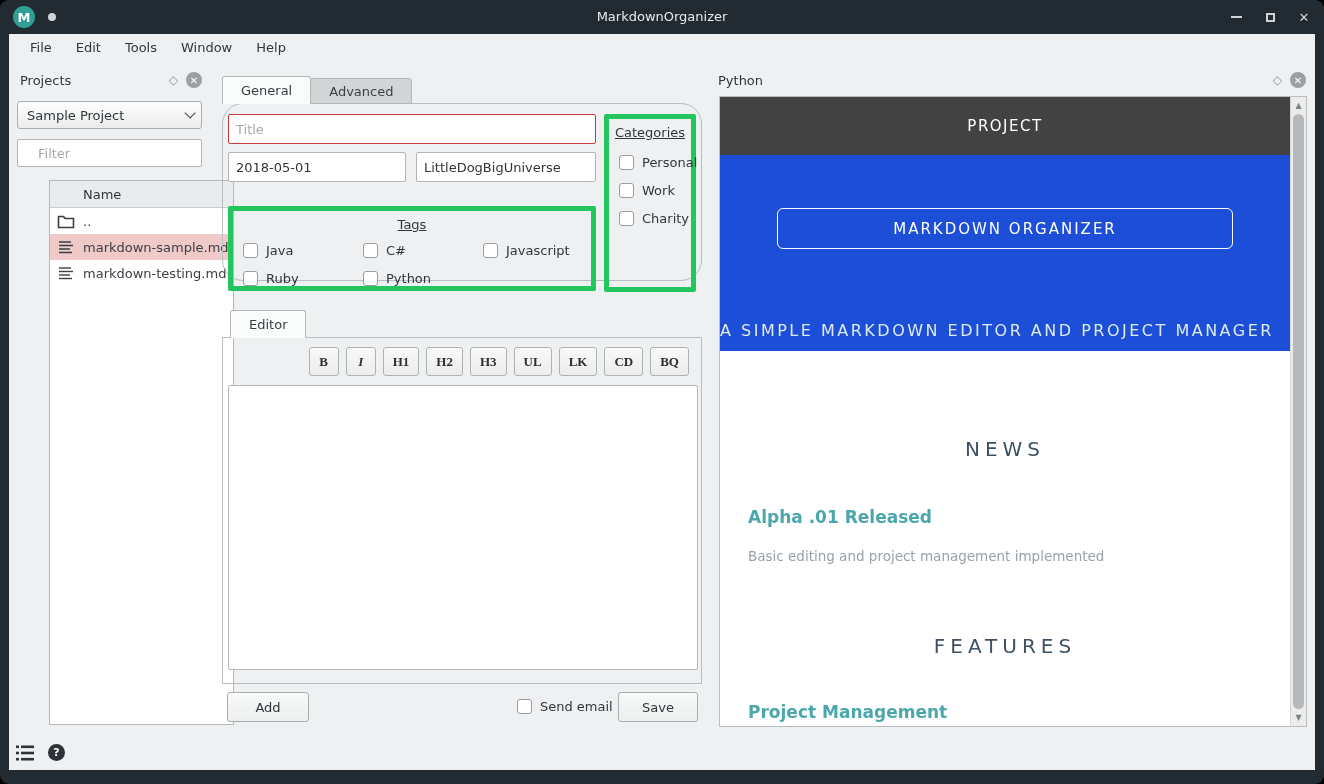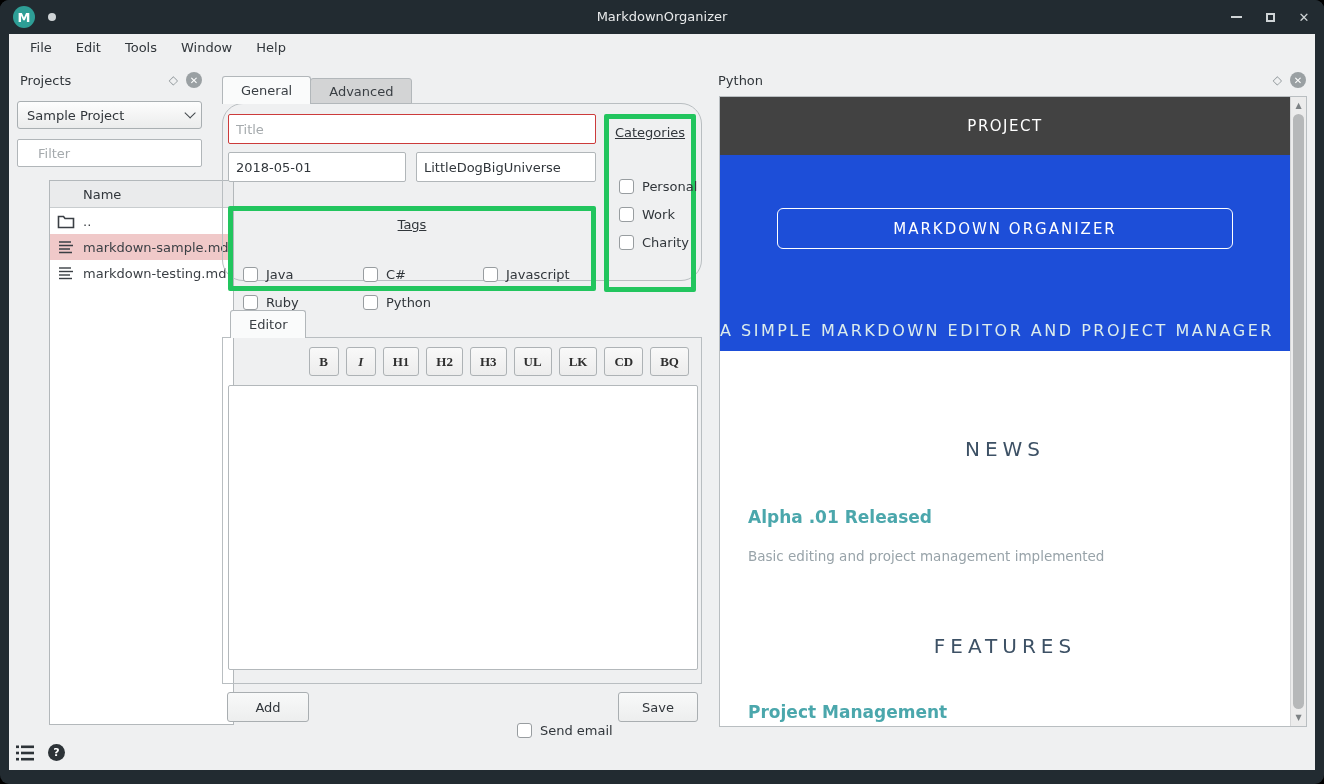--- a/index.html
+++ b/index.html
@@ -52,21 +52,21 @@
 
   .title-input { position:absolute; left:5px; top:10px; width:368px; height:30px; border:1px solid #cc3b3b; border-radius:2px; }
   .date-input { position:absolute; left:5px; top:48px; width:178px; height:30px; }
   .author-input { position:absolute; left:193px; top:48px; width:180px; height:30px; }
 
   .group-box { position:absolute; border:5px solid #22c55e; border-radius:2px;text-decoration:underline; }
   .categories-box { left:381px; top:10px; width:92px; height:178px; }
   .tags-box { left:5px; top:102px; width:368px; height:85px; }
   .group-label { text-align:center; padding-top:6px; color:#31363b; }
 
-  .cb-item { position:absolute; display:flex; align-items:center; gap:8px; cursor:pointer;margin-top:24px; }
+  .cb-item { position:absolute; display:flex; align-items:center; gap:8px; cursor:pointer; }
   .cb { width:15px; height:15px; background:#fff; border:1px solid #989da0; border-radius:3px; flex:0 0 15px; }
   .cb-label { color:#31363b; white-space:nowrap; }
 
   
   .editor-tab { position:absolute; left:221px; top:276px; z-index:2; }
   .editor-frame { left:213px; top:303px; width:480px; height:347px; }
   .editor-toolbar { position:absolute; top:9px; right:12px; display:flex; gap:7px; }
   .tb-btn { min-width:30px; height:29px; padding:0 9px; background:linear-gradient(#f9f9f9,#ececec); border:1px solid #adb2b5; border-radius:3px; font-family:"Liberation Serif","DejaVu Serif",serif; font-weight:bold; font-size:13px; color:#2f2f2f; cursor:pointer; }
   .tb-btn.italic { font-style:italic; }
   .editor-area { position:absolute; left:5px; top:47px; width:470px; height:285px; background:#fff; border:1px solid #b3b8bb; border-radius:2px; resize:none; outline:none; font-family:inherit; }

